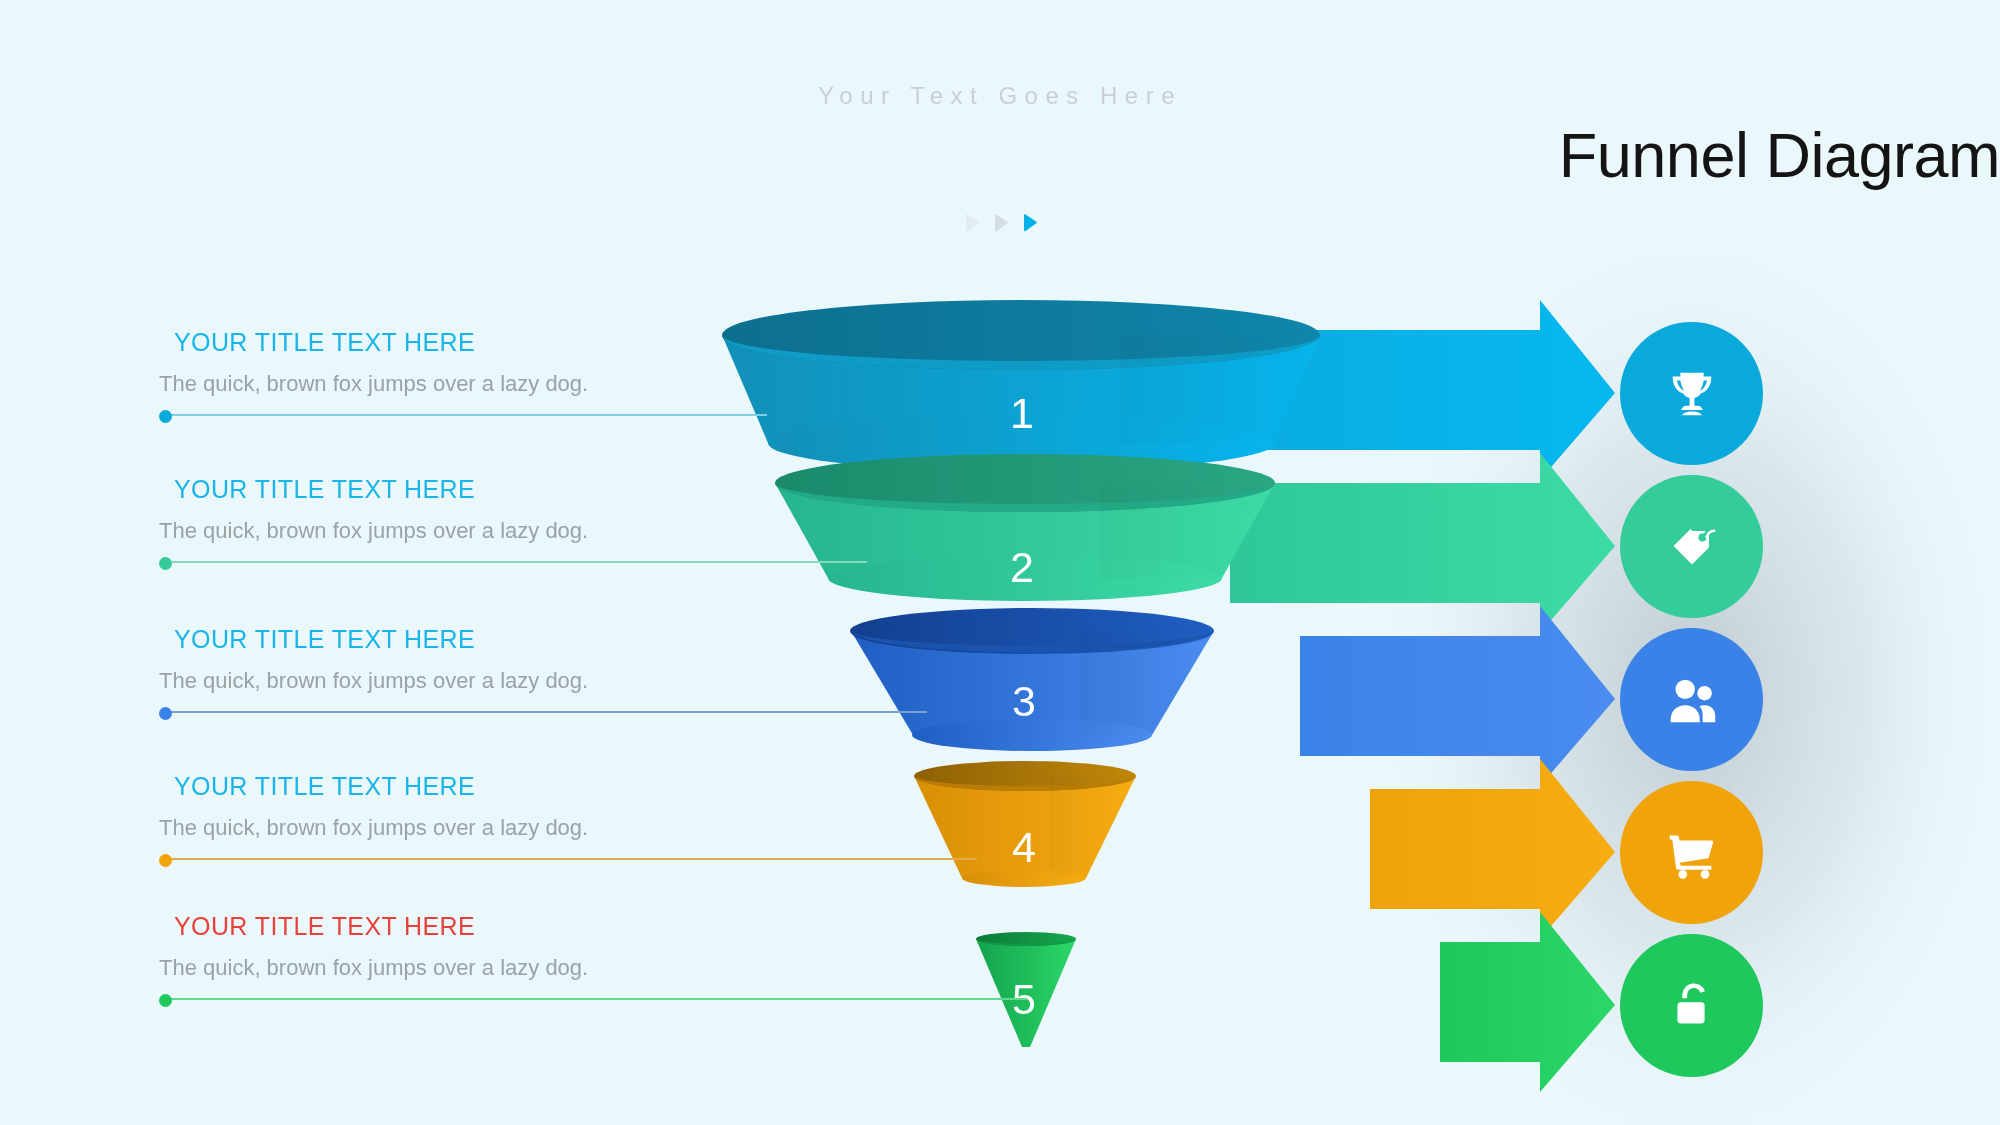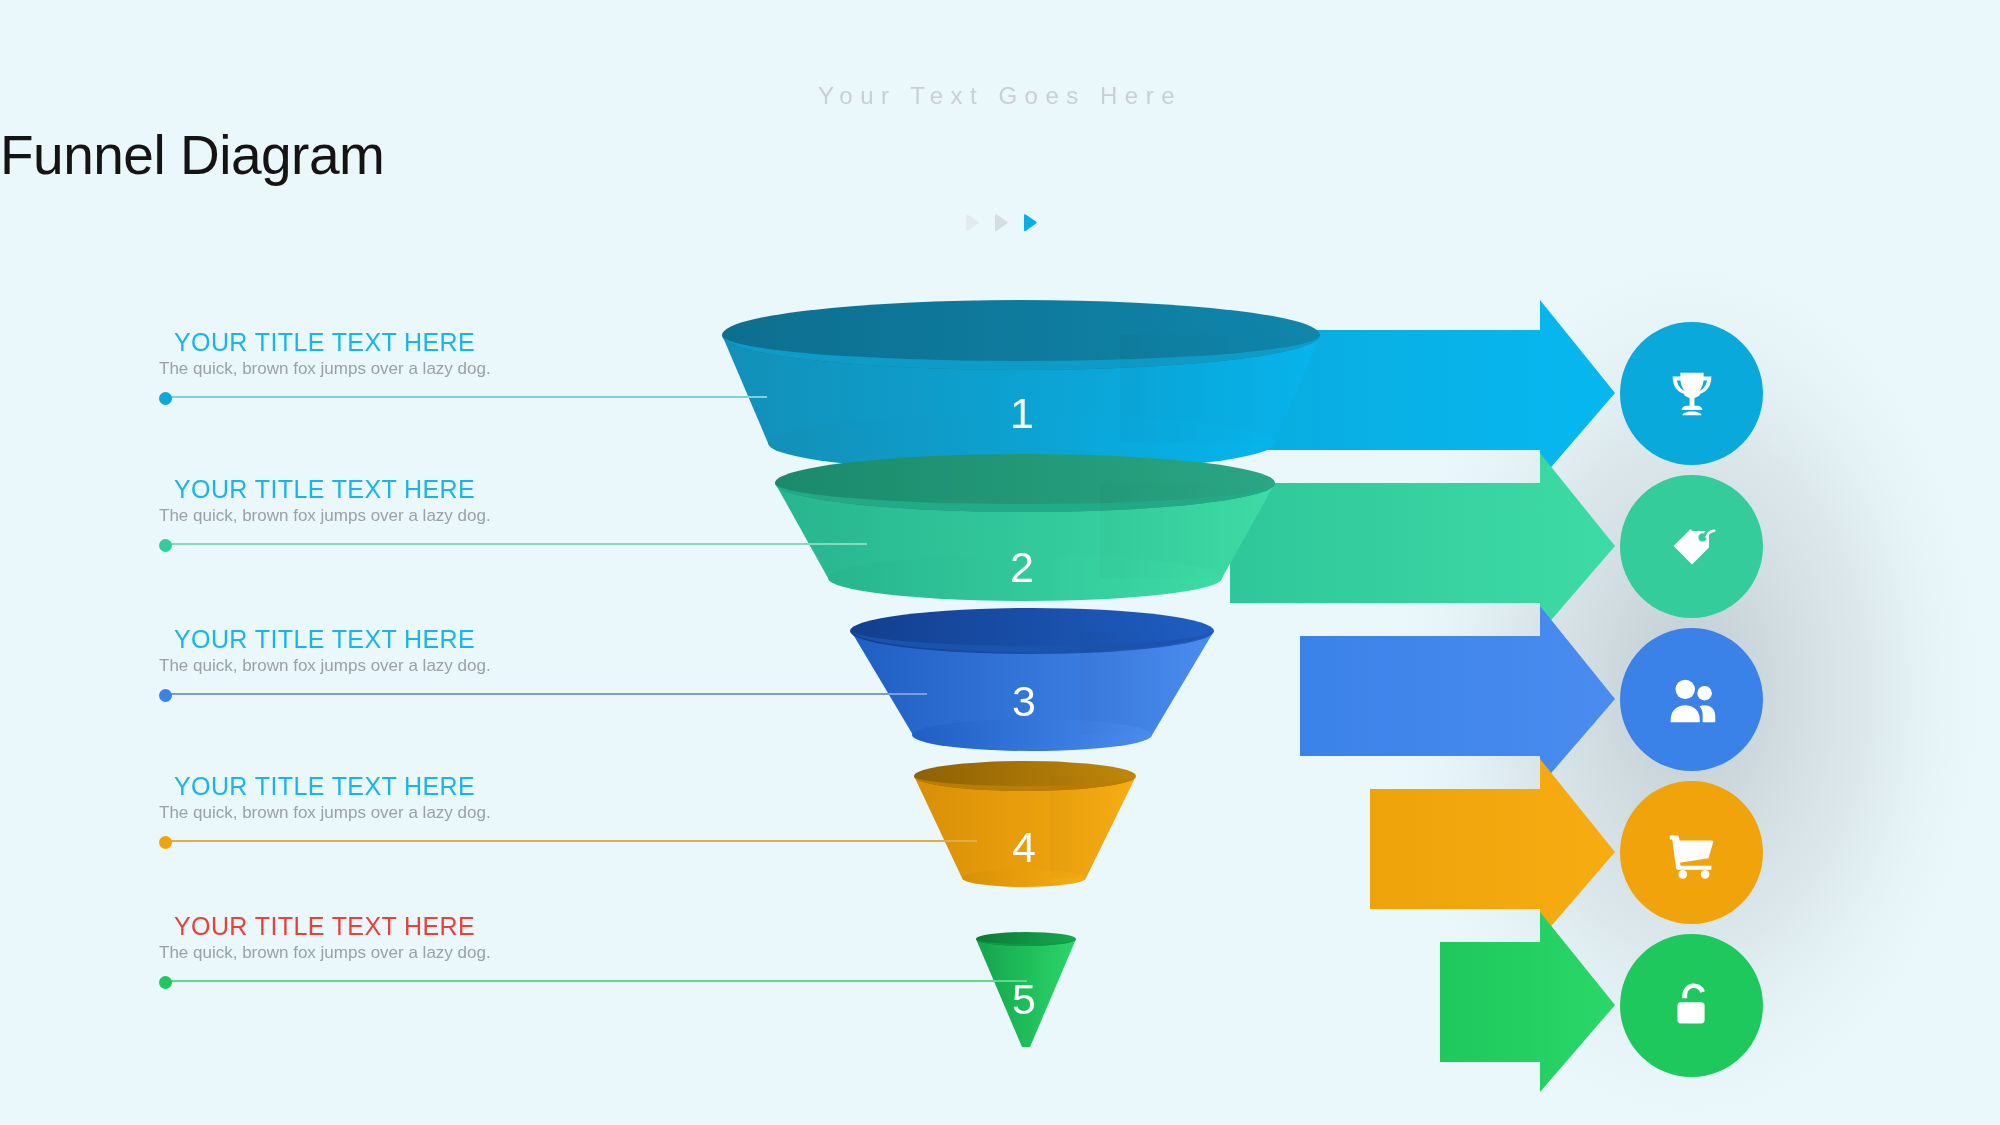--- a/index.html
+++ b/index.html
@@ -14,40 +14,40 @@
 
   
   .kicker{
     position:absolute;left:0;right:0;top:82px;
     text-align:center;
     font-size:24px;letter-spacing:7.5px;
     color:#c9cfd3;font-weight:400;
   }
   .maintitle{
     position:absolute;left:0;right:0;top:118px;
-    text-align:left;
-    font-size:55px;line-height:74px;
+    text-align:right;
+    font-size:63px;line-height:74px;
     color:#141414;font-weight:400;
     letter-spacing:-0.5px;
   }
   .tri-row{
     position:absolute;left:0;right:0;top:212px;
     display:flex;justify-content:center;align-items:center;gap:7px;
   }
   .tri{width:22px;height:22px;}
 
   
   .rowtext{position:absolute;left:159px;width:1000px;}
   .rt-title{
     font-size:25px;letter-spacing:.4px;font-weight:400;
     white-space:nowrap;
     margin-left:15px;
   }
   .rt-desc{
-    font-size:17px;color:#9aa2a6;font-weight:300;margin-top:2px;
+    font-size:22px;color:#9aa2a6;font-weight:300;margin-top:14px;
     white-space:nowrap;
   }
   .rt-line{position:relative;margin-top:13px;height:10px;}
   .rt-line .bar{position:absolute;left:8px;top:4px;height:1.6px;}
   .rt-line .dot{position:absolute;left:0;top:0;width:13px;height:13px;border-radius:50%;}
 
   
   #art{position:absolute;left:0;top:0;}
 
   

